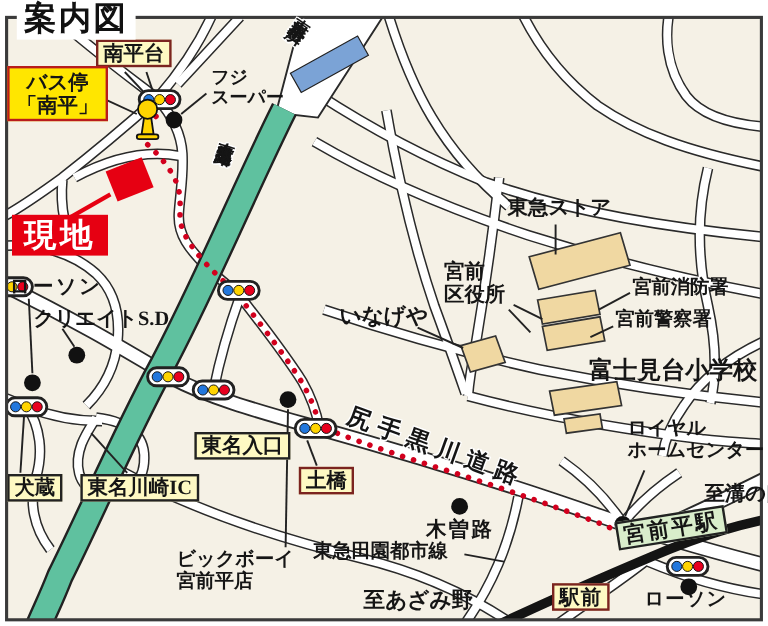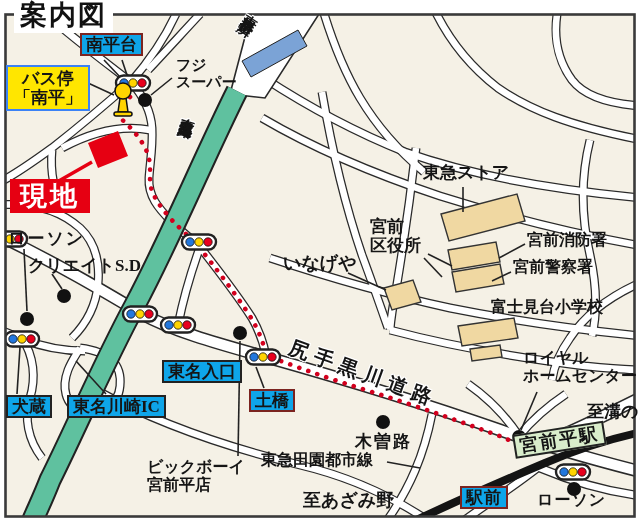--- a/index.html
+++ b/index.html
@@ -2,21 +2,21 @@
 <html><head>
 <meta charset="utf-8">
 <style>
   html,body{margin:0;padding:0;background:#fff;}
   .page{position:relative;width:640px;height:522px;background:#fff;overflow:hidden;
         font-family:Liberation Serif, serif;}
   .map-svg{position:absolute;left:0;top:0;}
   .title{position:absolute;left:14px;top:-3px;font-size:27px;font-weight:700;
          background:#fff;padding:0 6px;letter-spacing:2px;color:#111;z-index:9;}
   .lbl{position:absolute;font-weight:700;color:#151515;white-space:nowrap;line-height:1.12;z-index:5;}
-  .box{background:#0ea5e9;border:2px solid #222;padding:0 4px;}
+  .box{background:#fef9c3;border:2px solid #222;padding:0 4px;}
   .box-m{border-color:#7b2420;}
   .halo{text-shadow:-1px -1px 0 #fff,1px -1px 0 #fff,-1px 1px 0 #fff,1px 1px 0 #fff,0 1px 0 #fff,0 -1px 0 #fff;}
   .vtext{writing-mode:vertical-rl;text-orientation:upright;}
   .c{text-align:center;}
 </style>
 </head>
 <body>
 
 <div class="page">
 
@@ -225,21 +225,21 @@
     </g>
   </g>
 
   <rect x="5.5" y="14.5" width="629" height="502" fill="none" stroke="#3a3a3a" stroke-width="2.6"></rect>
 </svg>
 
 <div class="title">案内図</div>
 
 <div class="lbl box box-m" style="left:80px;top:33px;font-size:17px;">南平台</div>
 
-<div class="lbl c" style="left:6px;top:65px;font-size:17px;background:#ffe600;border:2px solid #3b82f6;padding:2px 6px;">
+<div class="lbl c" style="left:6px;top:55px;font-size:17px;background:#ffe600;border:2px solid #b91c1c;padding:2px 6px;">
   <div>バス停</div>
   <div>「南平」</div>
 </div>
 
 <div class="lbl" style="left:176px;top:41px;font-size:15px;margin-top:16px;">
   <div>フジ</div>
   <div>スーパー</div>
 </div>
 
 <div class="lbl vtext halo" style="left:252px;top:6px;font-size:15px;letter-spacing:2px;transform:rotate(34deg);transform-origin:50% 0;">東京料金所</div>
@@ -258,21 +258,21 @@
   <div>宮前</div>
   <div>区役所</div>
 </div>
 
 <div class="lbl" style="left:283px;top:253px;font-size:18px;">いなげや</div>
 
 <div class="lbl" style="left:527px;top:231px;font-size:16px;">宮前消防署</div>
 
 <div class="lbl" style="left:513px;top:258px;font-size:16px;">宮前警察署</div>
 
-<div class="lbl" style="left:491px;top:298px;font-size:16px;">富士見台小学校</div>
+<div class="lbl" style="left:491px;top:298px;font-size:20px;">富士見台小学校</div>
 
 <div class="lbl halo" style="left:294px;top:336px;font-size:20px;letter-spacing:6px;transform:rotate(20deg);transform-origin:left top;">尻手黒川道路</div>
 
 <div class="lbl box" style="left:147px;top:360px;font-size:17px;margin-left:15px;">東名入口</div>
 
 <div class="lbl box box-m" style="left:249px;top:389px;font-size:17px;">土橋</div>
 
 <div class="lbl" style="left:523px;top:349px;font-size:16px;">
   <div>ロイヤル</div>
   <div>ホームセンター</div>

